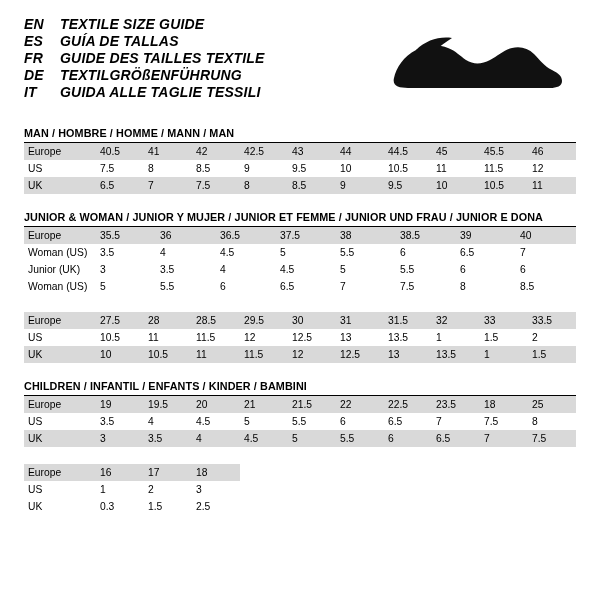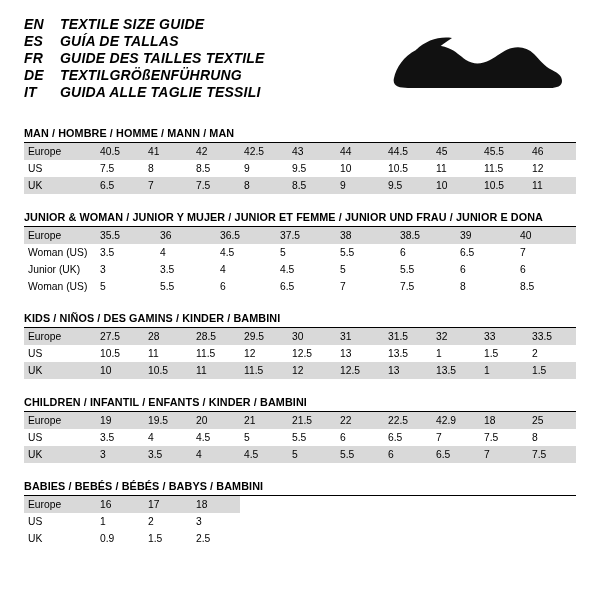--- a/index.html
+++ b/index.html
@@ -255,21 +255,20 @@
               <td class="val">6.5</td>
               <td class="val">7</td>
               <td class="val">7.5</td>
               <td class="val">8</td>
               <td class="val">8.5</td>
             </tr>
           </tbody>
         </table>
       </div>
       <div class="block">
-        <div class="block-head">KIDS / NIÑOS / DES GAMINS / KINDER / BAMBINI</div>
         <table class="size">
           <colgroup>
             <col style="width: 72px;">
             <col style="width: auto;">
             <col style="width: auto;">
             <col style="width: auto;">
             <col style="width: auto;">
             <col style="width: auto;">
             <col style="width: auto;">
             <col style="width: auto;">
@@ -339,21 +338,21 @@
           <tbody>
             <tr class="shade">
               <td class="label">Europe</td>
               <td class="val">19</td>
               <td class="val">19.5</td>
               <td class="val">20</td>
               <td class="val">21</td>
               <td class="val">21.5</td>
               <td class="val">22</td>
               <td class="val">22.5</td>
-              <td class="val">42.9</td>
+              <td class="val">23.5</td>
               <td class="val">18</td>
               <td class="val">25</td>
             </tr>
             <tr>
               <td class="label">US</td>
               <td class="val">3.5</td>
               <td class="val">4</td>
               <td class="val">4.5</td>
               <td class="val">5</td>
               <td class="val">5.5</td>
@@ -373,21 +372,20 @@
               <td class="val">5.5</td>
               <td class="val">6</td>
               <td class="val">6.5</td>
               <td class="val">7</td>
               <td class="val">7.5</td>
             </tr>
           </tbody>
         </table>
       </div>
       <div class="block">
-        <div class="block-head">BABIES / BEBÉS / BÉBÉS / BABYS / BAMBINI</div>
         <table class="size">
           <colgroup>
             <col style="width: 72px;">
             <col style="width: auto;">
             <col style="width: auto;">
             <col style="width: auto;">
             <col style="width: auto;">
             <col style="width: auto;">
             <col style="width: auto;">
             <col style="width: auto;">
@@ -417,21 +415,21 @@
               <td class="val"></td>
               <td class="val"></td>
               <td class="val"></td>
               <td class="val"></td>
               <td class="val"></td>
               <td class="val"></td>
               <td class="val"></td>
             </tr>
             <tr>
               <td class="label">UK</td>
-              <td class="val">0.9</td>
+              <td class="val">0.3</td>
               <td class="val">1.5</td>
               <td class="val">2.5</td>
               <td class="val"></td>
               <td class="val"></td>
               <td class="val"></td>
               <td class="val"></td>
               <td class="val"></td>
               <td class="val"></td>
               <td class="val"></td>
             </tr>

